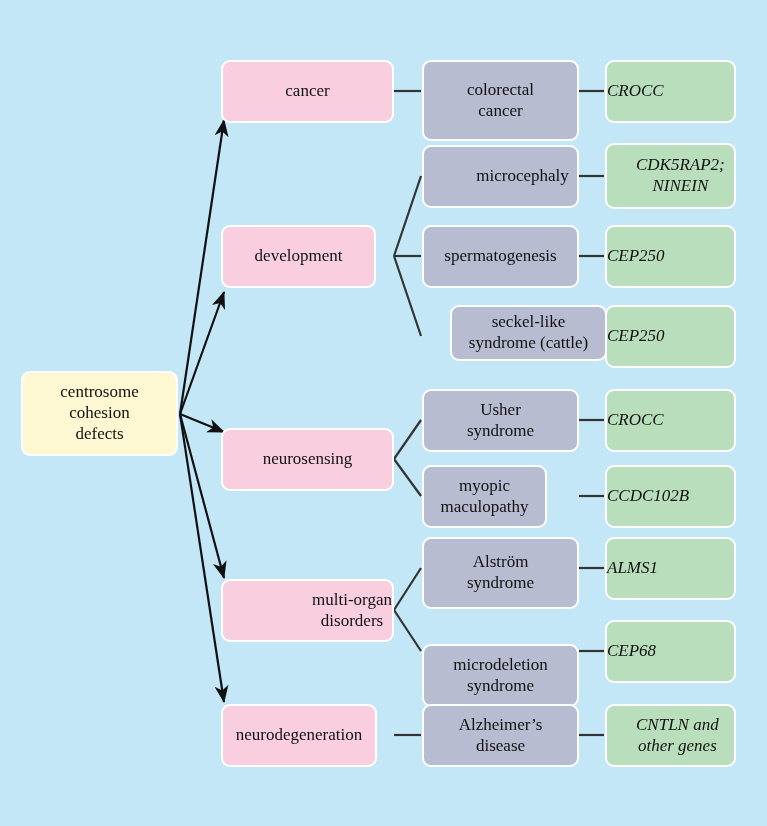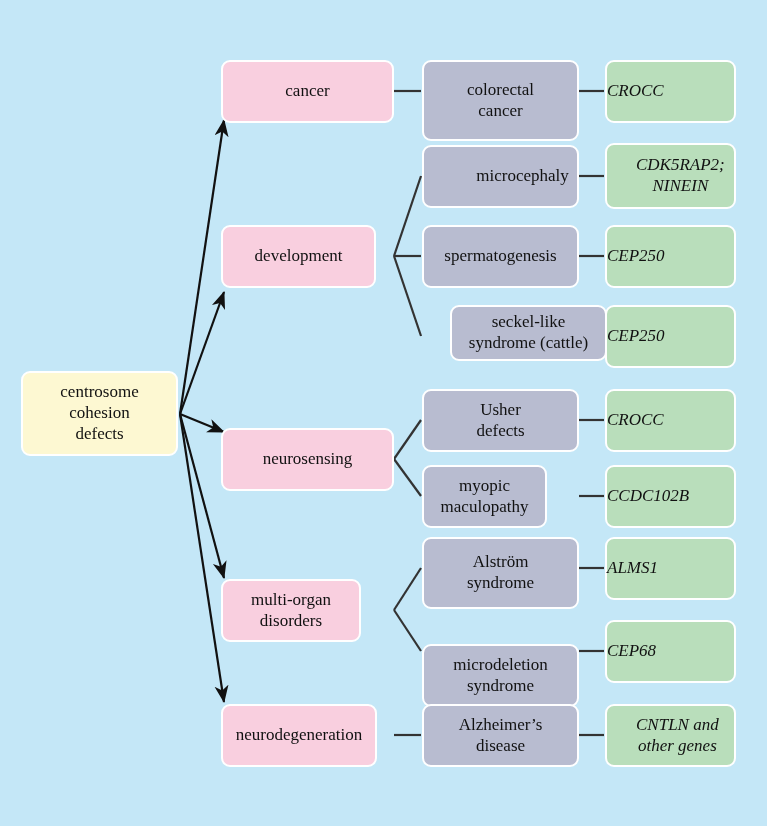--- a/index.html
+++ b/index.html
@@ -123,21 +123,21 @@
 
   <div class="node node-category" style="left:221px; top:60px; width:173px; height:63px;">
     <span class="label">cancer</span>
   </div>
   <div class="node node-category" style="left:221px; top:225px; width:155px; height:63px;">
     <span class="label">development</span>
   </div>
   <div class="node node-category" style="left:221px; top:428px; width:173px; height:63px;">
     <span class="label">neurosensing</span>
   </div>
-  <div class="node node-category" style="left:221px; top:579px; width:140px; height:63px;">
+  <div class="node node-category" style="left:221px; top:579px; width:173px; height:63px;justify-content:flex-end;">
     <span class="label">multi-organ
 disorders</span>
   </div>
   <div class="node node-category" style="left:221px; top:704px; width:156px; height:63px;">
     <span class="label">neurodegeneration</span>
   </div>
 
   <div class="node node-disease" style="left:422px; top:60px; width:157px; height:81px;">
     <span class="label">colorectal
 cancer</span>
@@ -147,21 +147,21 @@
   </div>
   <div class="node node-disease" style="left:422px; top:225px; width:157px; height:63px;">
     <span class="label">spermatogenesis</span>
   </div>
   <div class="node node-disease" style="left:422px; top:305px; width:157px; height:56px;margin-left:28px;">
     <span class="label">seckel-like
 syndrome (cattle)</span>
   </div>
   <div class="node node-disease" style="left:422px; top:389px; width:157px; height:63px;">
     <span class="label">Usher
-defects</span>
+syndrome</span>
   </div>
   <div class="node node-disease" style="left:422px; top:465px; width:125px; height:63px;">
     <span class="label">myopic
 maculopathy</span>
   </div>
   <div class="node node-disease" style="left:422px; top:537px; width:157px; height:72px;">
     <span class="label">Alström
 syndrome</span>
   </div>
   <div class="node node-disease" style="left:422px; top:620px; width:157px; height:63px;margin-top:24px;">

